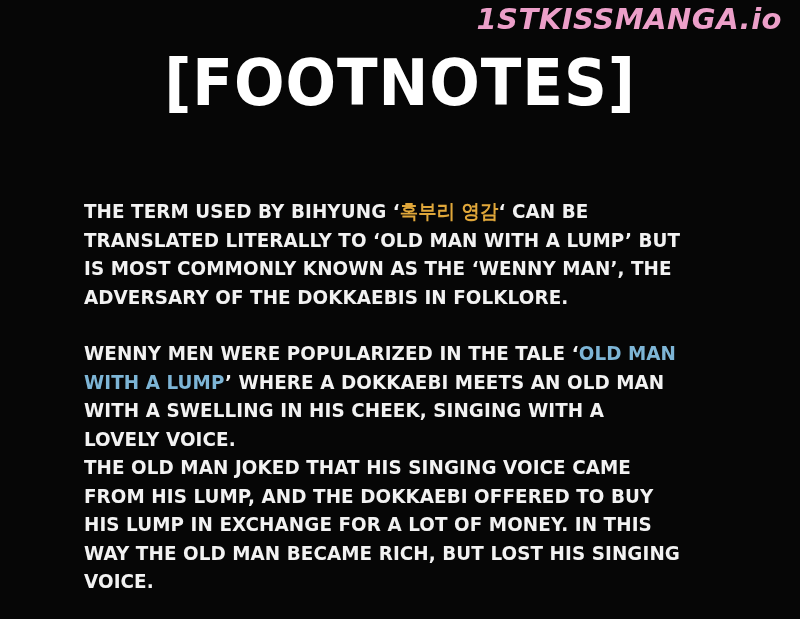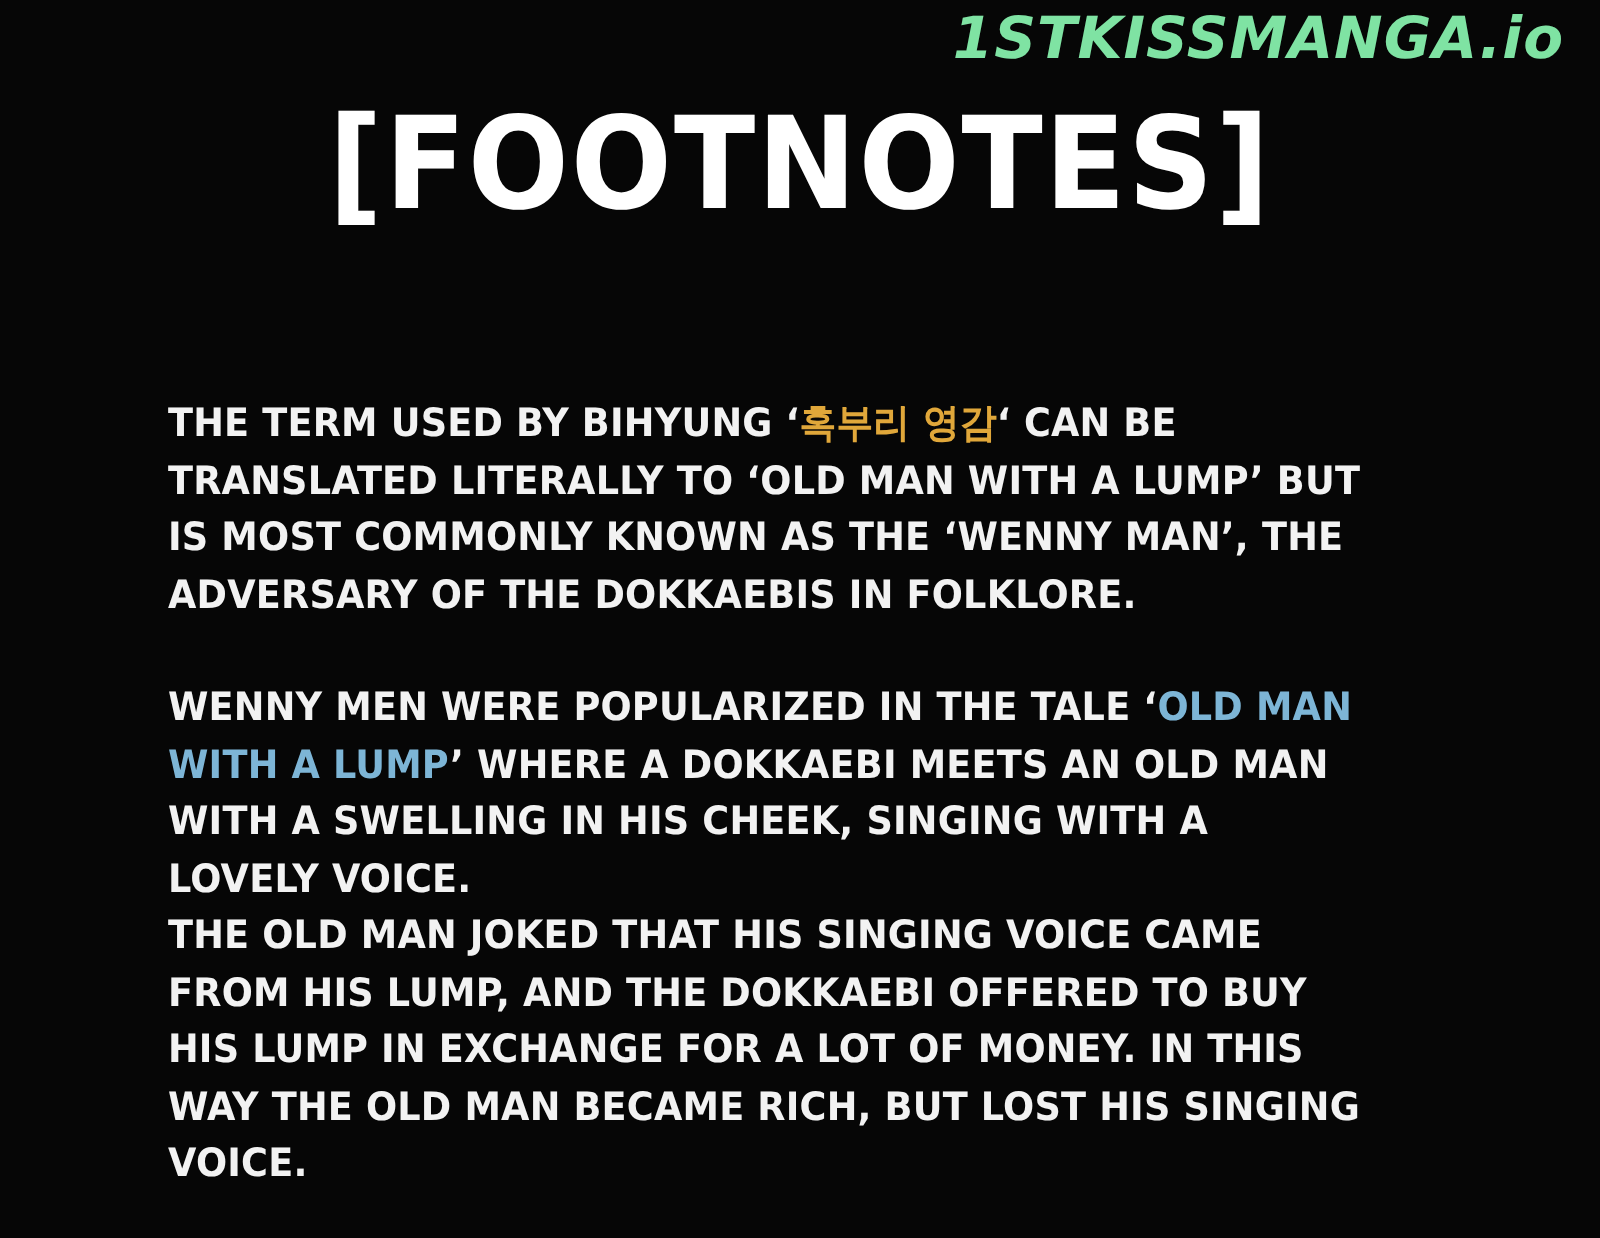--- a/index.html
+++ b/index.html
@@ -23,21 +23,21 @@
   }
   .watermark {
     position: absolute;
     top: 2px;
     right: 18px;
     font-family: "DejaVu Sans", sans-serif;
     font-style: italic;
     font-weight: bold;
     font-size: 29px;
     letter-spacing: 0.5px;
-    color: #86efac;
+    color: #f9a8d4;
     opacity: 0.95;
     white-space: nowrap;
   }
   .title {
     position: absolute;
     top: 46px;
     left: 0;
     width: 800px;
     text-align: center;
     font-family: "DejaVu Sans", sans-serif;

